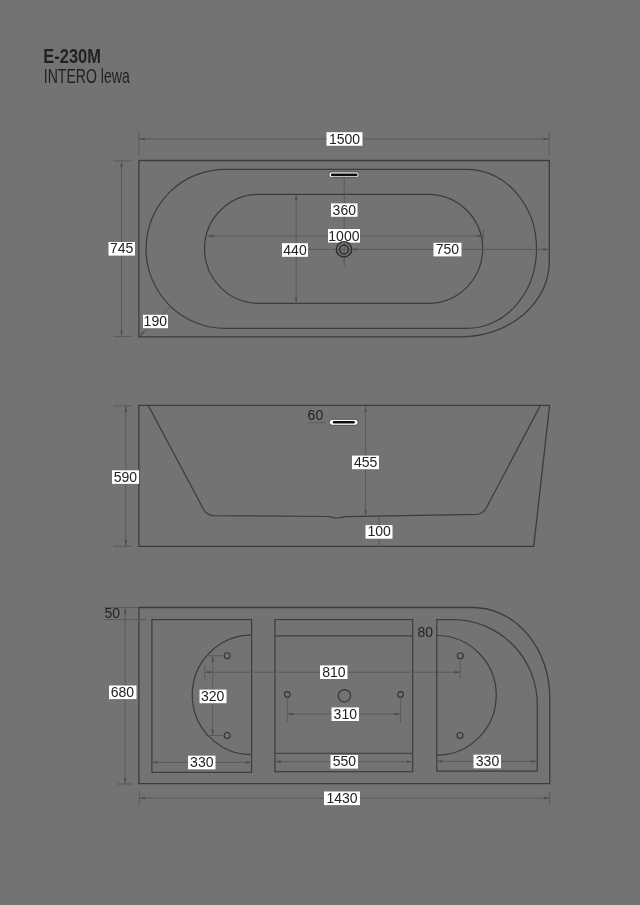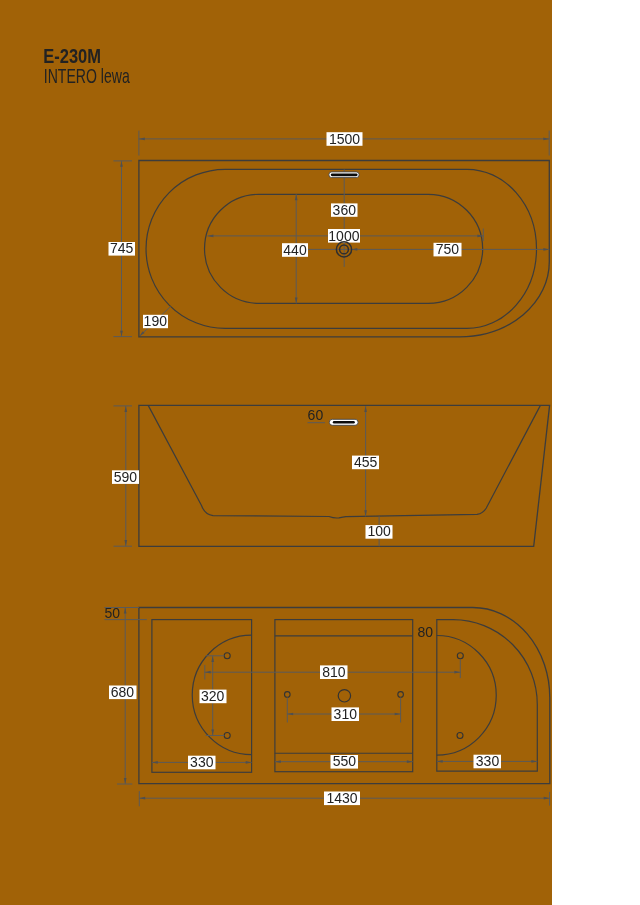--- a/index.html
+++ b/index.html
@@ -1,16 +1,16 @@
 <!DOCTYPE html>
 <html><head>
 <meta charset="utf-8">
 <style>
   html,body{margin:0;padding:0;background:#fff;}
-  .page{width:552px;height:905px;position:relative;background:#a16207;overflow:hidden;}
+  .page{width:640px;height:905px;position:relative;background:#737373;overflow:hidden;}
   svg{display:block;}
   text{font-family:"Liberation Sans", sans-serif;fill:#222;}
 </style>
 </head>
 <body>
 <div class="page">
 <svg width="640" height="905" viewBox="0 0 640 905" xmlns="http://www.w3.org/2000/svg">
 <defs>
   <path id="ar" d="M0,0 L-5.9,1.35 L-5.9,-1.35 Z" fill="#4f4f4f"></path>
 </defs>

